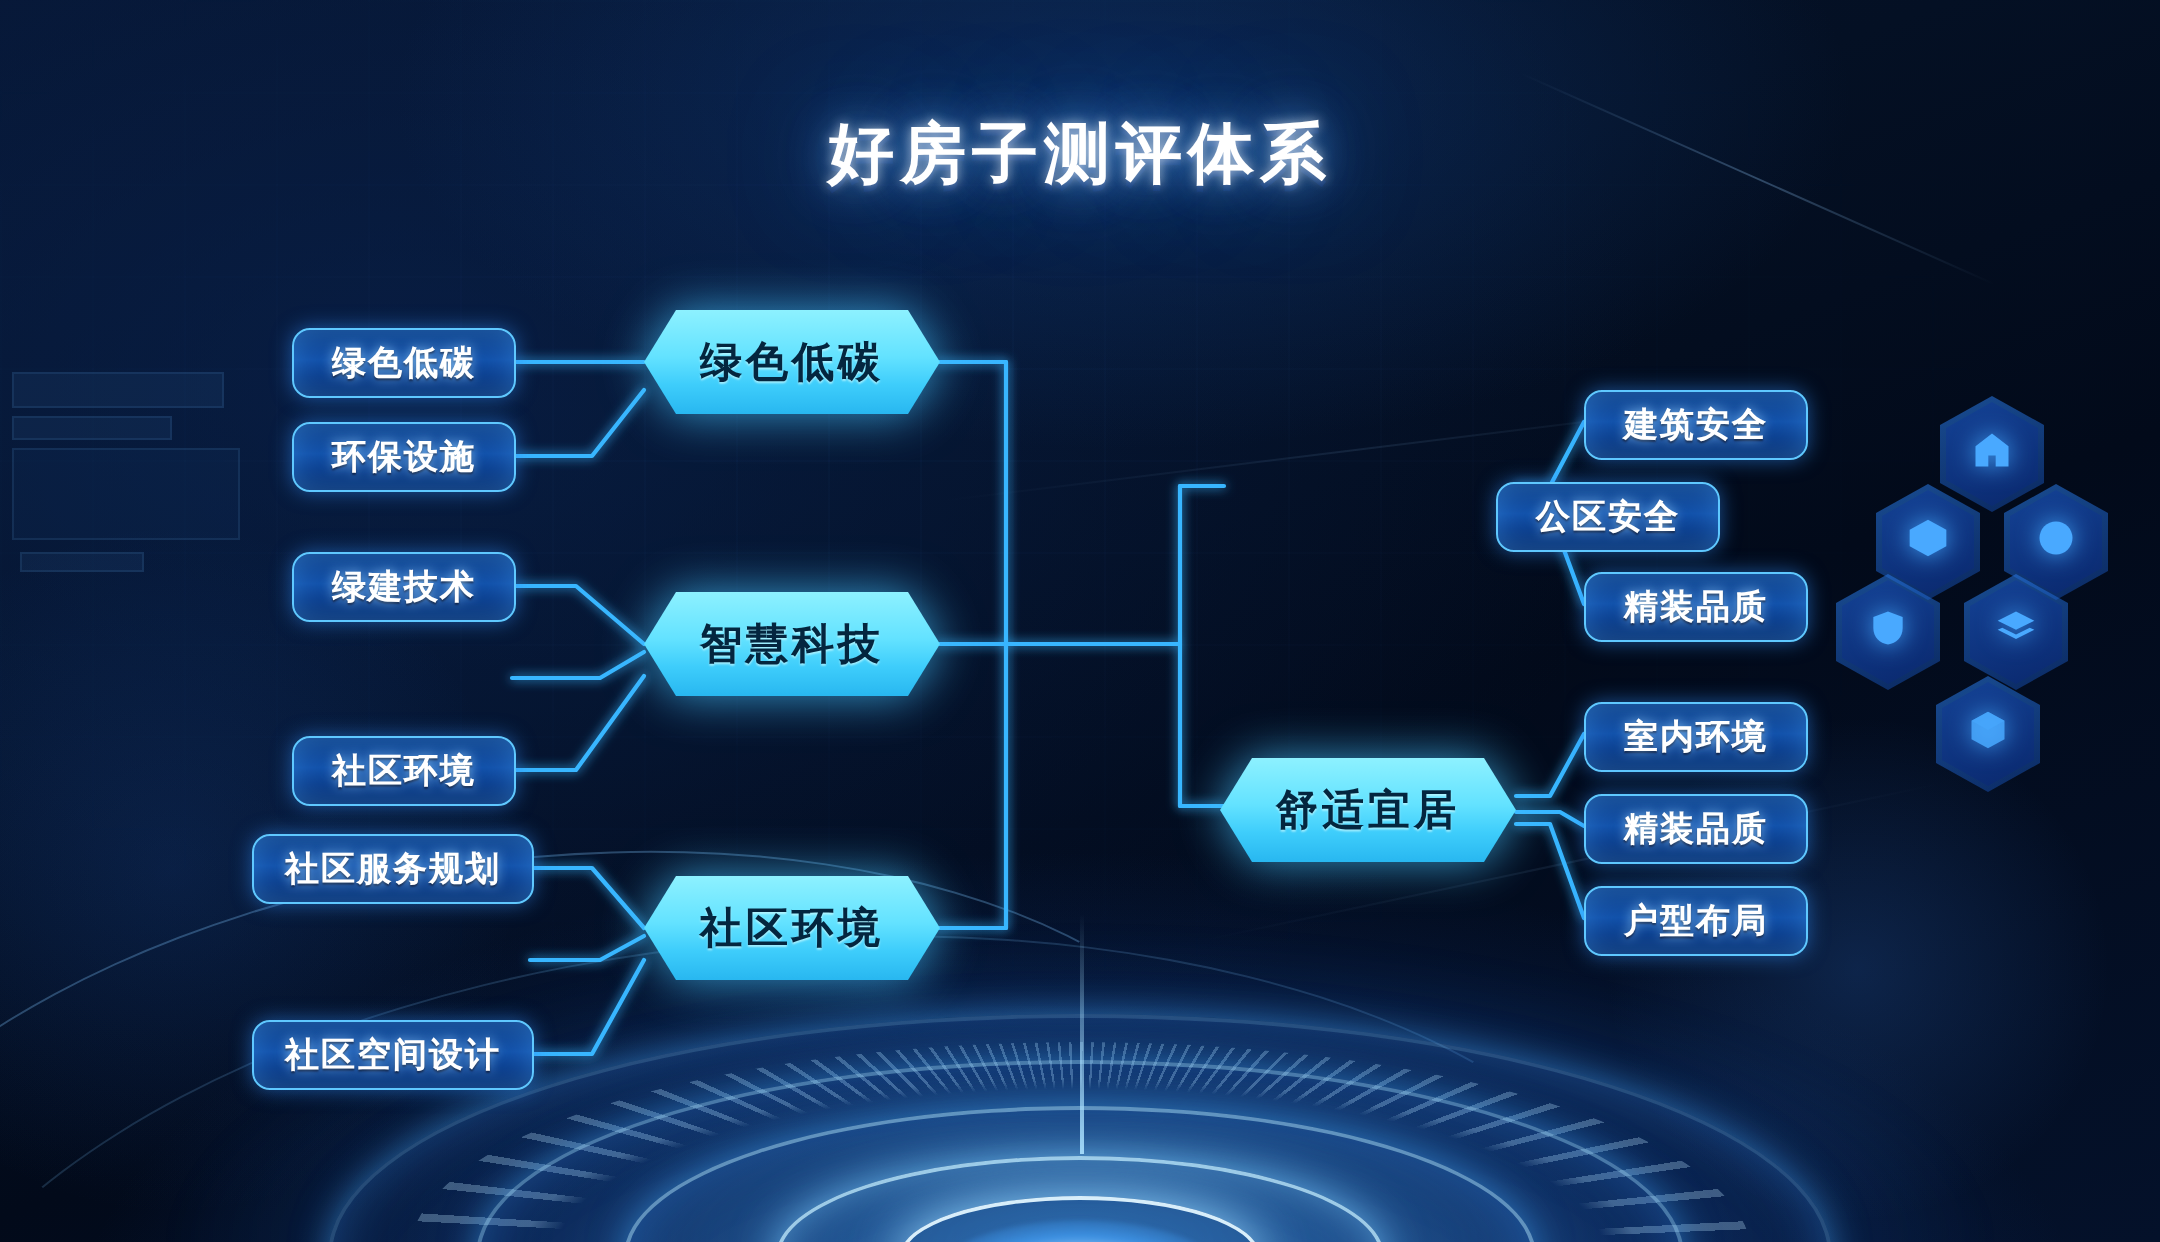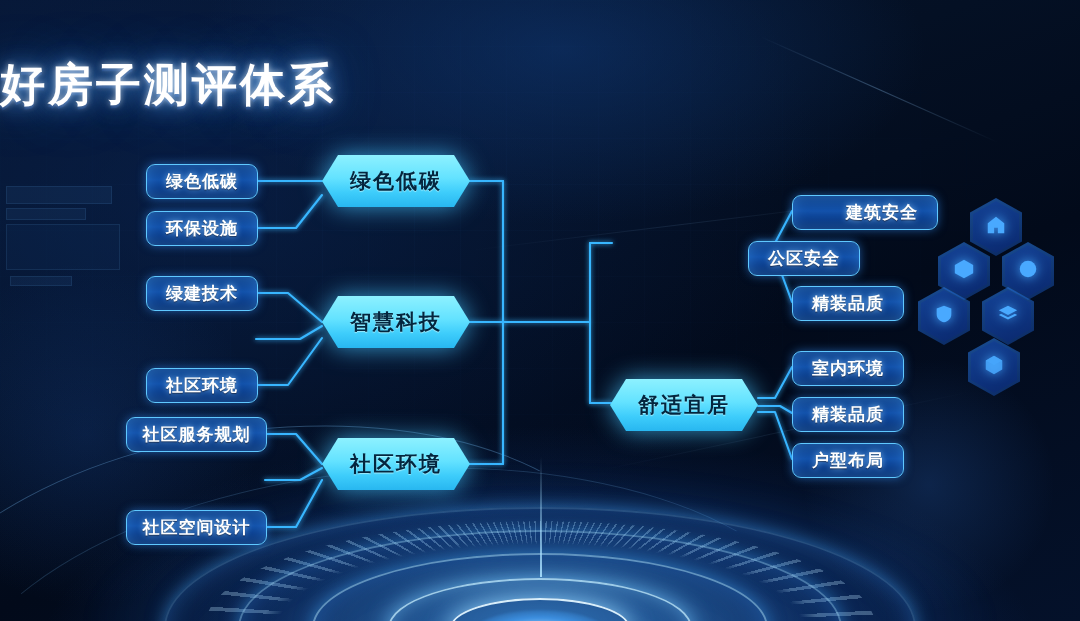--- a/index.html
+++ b/index.html
@@ -79,22 +79,22 @@
     filter:blur(8px);
   }
   .arc{
     position:absolute;border-radius:50%;border:1px solid rgba(130,200,255,.30);
     border-color:rgba(130,200,255,.30) transparent transparent transparent;
     pointer-events:none;
   }
 
   
   .title{
-    position:absolute;left:0;right:0;top:55px;
-    font-size:45px;font-weight:bold;letter-spacing:3px;
+    position:absolute;left:0;right:0;top:55px;text-align:center;
+    font-size:33px;font-weight:bold;letter-spacing:3px;
     color:#ffffff;
     text-shadow:
       0 0 6px rgba(255,255,255,.65),
       0 0 22px rgba(90,175,255,.85),
       0 0 48px rgba(40,120,230,.75),
       0 3px 0 rgba(10,40,95,.9);
   }
 
   
   .lines{position:absolute;inset:0;pointer-events:none;}
@@ -267,21 +267,21 @@
         <span>社区环境</span>
       </div>
   </div>
 
   <div class="hexwrap" style="left:610px;top:379px;">
     <div class="hex">
         <span>舒适宜居</span>
       </div>
   </div>
 
-  <div class="pill w4" style="left:792px;top:195px;padding-left:34px;">
+  <div class="pill w4" style="left:792px;top:195px;">
     <span>建筑安全</span>
   </div>
   <div class="pill w4" style="left:748px;top:241px;">
     <span>公区安全</span>
   </div>
   <div class="pill w4" style="left:792px;top:286px;">
     <span>精装品质</span>
   </div>
 
   <div class="pill w4" style="left:792px;top:351px;align-items:center;">

